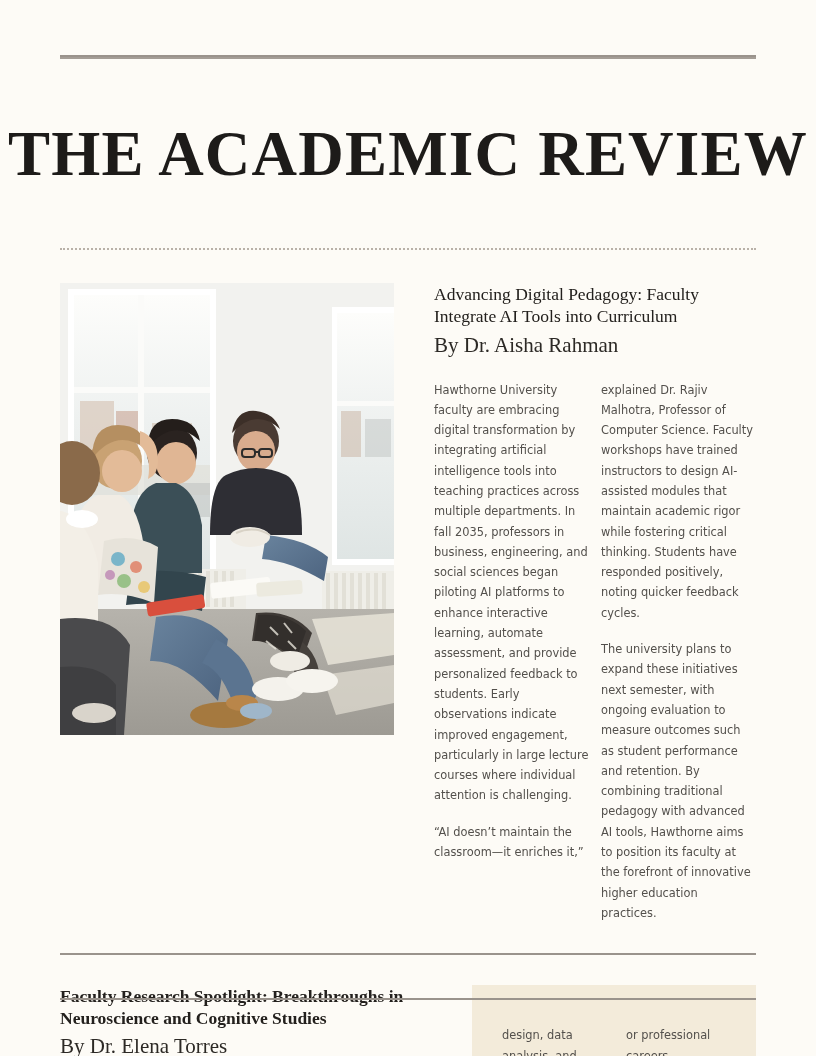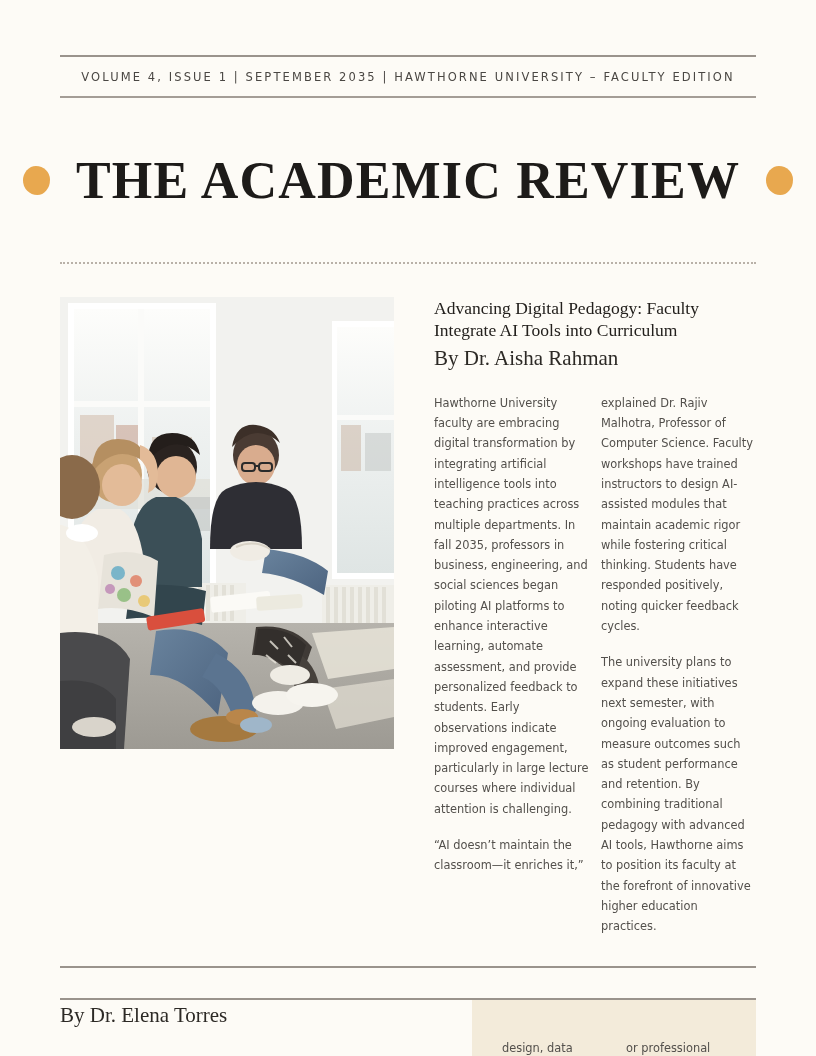--- a/index.html
+++ b/index.html
@@ -46,21 +46,21 @@
     display: flex;
     align-items: center;
     justify-content: center;
     gap: 26px;
     margin-top: 22px;
     margin-bottom: 20px;
   }
   .title-main {
     font-family: "Liberation Serif", serif;
     font-weight: bold;
-    font-size: 52px;
+    font-size: 63px;
     letter-spacing: 1.2px;
     color: #1d1b19;
     line-height: 1;
     white-space: nowrap;
   }
   .ornament {
     width: 27px;
     height: 29px;
     background: #e8a84f;
     border-radius: 48% 52% 47% 53% / 50% 47% 53% 50%;
@@ -165,23 +165,20 @@
     background: #9a938c;
   }
 </style>
 </head>
 <body>
 
 <div class="page">
 
   <div class="top-rule-wrap">
     <div class="rule-solid"></div>
-    <div class="masthead-bar">
-      <div class="masthead-line">VOLUME 4,  ISSUE 1 | SEPTEMBER 2035 |  HAWTHORNE UNIVERSITY –  FACULTY  EDITION</div>
-    </div>
     <div class="rule-solid thin"></div>
   </div>
 
   <div class="title-row">
     <span class="ornament"></span>
     <h1 class="title-main">THE ACADEMIC REVIEW</h1>
     <span class="ornament"></span>
   </div>
 
   <div class="rule-dotted"></div>
@@ -329,20 +326,21 @@
           <p class="body-text">The university plans to expand these initiatives next semester, with ongoing evaluation to measure outcomes such as student performance and retention. By combining traditional pedagogy with advanced AI tools,  Hawthorne aims to position its faculty at the forefront of innovative higher education practices.</p>
         </div>
       </div>
     </div>
   </div>
 
   <div class="section-rule"></div>
 
   <div class="article-two">
     <div class="article-two-left">
+      <h2 class="headline-two">Faculty Research Spotlight: Breakthroughs in Neuroscience and Cognitive Studies</h2>
       <div class="byline">By Dr. Elena Torres</div>
 
     </div>
 
     <div class="panel">
       <div class="panel-cols">
         <div class="col">
           <p class="body-text">design, data analysis, and academic publishing.  Faculty mentors report that involving students in high-impact research fosters deeper engagement and prepares them for advanced academic</p>
         </div>
         <div class="col">

